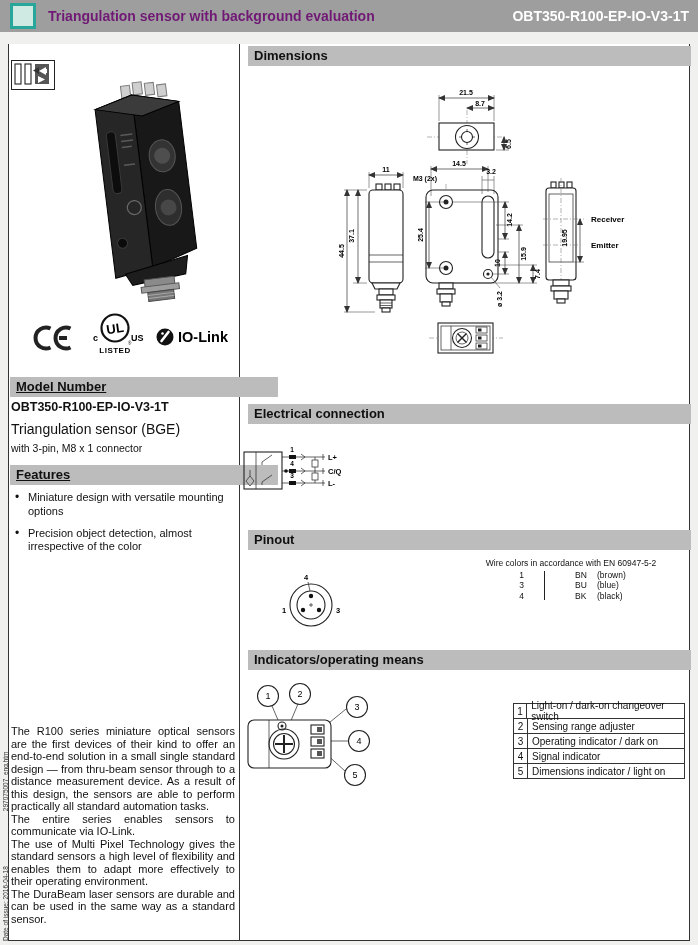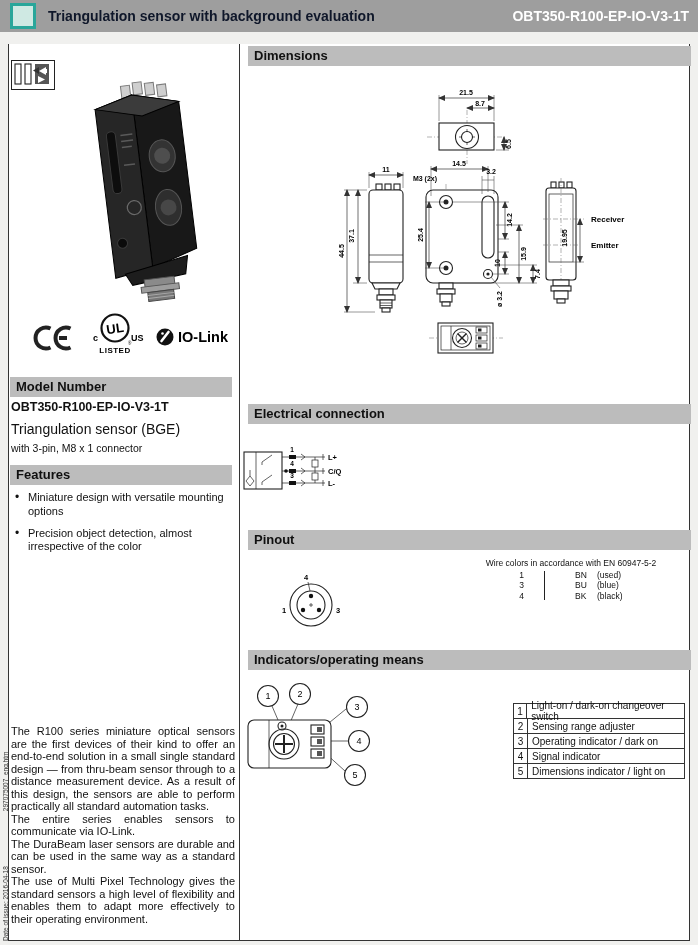--- a/index.html
+++ b/index.html
@@ -1,28 +1,28 @@
 <!DOCTYPE html>
 <html><head>
 <meta charset="utf-8">
 <style>
   *{box-sizing:border-box;margin:0;padding:0}
   body{font-family:"Liberation Sans",sans-serif;background:#d8d8d6;color:#111;}
   .page{position:relative;width:698px;height:945px;background:#f0f0ee;overflow:hidden;}
   .topbar{position:absolute;left:0;top:0;width:698px;height:32px;background:#9e9e9e;}
   .tealbox{position:absolute;left:10px;top:3px;width:26px;height:26px;background:#cfe9e3;border:3px solid #29a69a;}
-  .doc-title{position:absolute;left:48px;top:8px;font-size:14px;font-weight:bold;color:#0f172a;}
+  .doc-title{position:absolute;left:48px;top:8px;font-size:14px;font-weight:bold;color:#701a75;}
   .doc-model{position:absolute;right:9px;top:8px;font-size:14px;font-weight:bold;color:#fff;}
   .frame{position:absolute;left:8px;top:44px;width:682px;height:897px;background:#fff;
          border-left:1px solid #333;border-right:1px solid #333;border-bottom:1px solid #333;}
   .vdivider{position:absolute;left:230px;top:0;width:1px;height:897px;background:#333;}
   .lx{position:absolute;}
   .sec-h{position:absolute;background:#bcbcbc;color:#101010;font-size:13px;font-weight:bold;
          padding:2px 6px;height:20px;}
-  .sec-h.lcol{left:1px;width:222px;}
+  .sec-h.lcol{left:1px;width:268px;text-decoration:underline;}
   .sec-h.rcol{left:239px;width:443px;}
   .iconbox{position:absolute;left:2px;top:16px;width:44px;height:30px;background:#fff;border:1px solid #222;}
   .model-line{font-size:12.5px;font-weight:bold;}
   .sub1{font-size:14px;}
   .sub2{font-size:10.5px;}
   .features-list{list-style:none;font-size:11px;line-height:1.25;width:226px;}
   .features-list li{position:relative;padding-left:17px;margin-bottom:8px;white-space:pre-line;}
   .features-list li::before{content:"\2022";position:absolute;left:4px;top:-1px;font-size:12px;}
   .pinfo{width:224px;font-size:11px;line-height:1.14;text-align:justify;}
   .pinfo p{margin:0;}
@@ -145,22 +145,22 @@
 
     <div class="sec-h lcol" style="top:421px">Features</div>
     <ul class="lx features-list" style="left:2px;top:447px">
       <li>Miniature design with versatile mounting options</li>
       <li>Precision object detection, almost irrespective of the color</li>
     </ul>
 
     <div class="lx pinfo" style="left:2px;top:681px">
       <p>The R100 series miniature optical sensors are the first devices of their kind to offer an end-to-end solution in a small single standard design — from thru-beam sensor through to a distance measurement device. As a result of this design, the sensors are able to perform practically all standard automation tasks.</p>
       <p>The entire series enables sensors to communicate via IO-Link.</p>
+      <p>The use of Multi Pixel Technology gives the standard sensors a high level of flexibility and enables them to adapt more effectively to their operating environment.</p>
       <p>The DuraBeam laser sensors are durable and can be used in the same way as a standard sensor.</p>
-      <p>The use of Multi Pixel Technology gives the standard sensors a high level of flexibility and enables them to adapt more effectively to their operating environment.</p>
     </div>
 
     <div class="sec-h rcol" style="top:2px">Dimensions</div>
 
     <svg class="lx" style="left:330px;top:40px" width="360" height="300" viewBox="0 0 360 300">
       <defs>
         <marker id="ar" markerWidth="7" markerHeight="6" refX="6" refY="3" orient="auto-start-reverse" markerUnits="userSpaceOnUse">
           <path d="M0,0L7,3L0,6Z" fill="#333"></path>
         </marker>
       </defs>
@@ -341,21 +341,21 @@
       <text class="pint2" x="61" y="45">3</text>
     </svg>
 
     <div class="pnote">Wire colors in accordance with EN 60947-5-2</div>
 
     <div class="pintable">
       <div class="bar"></div>
       <div class="row">
         <span class="pin">1</span>
         <span class="code">BN</span>
-        <span class="color">(used)</span>
+        <span class="color">(brown)</span>
       </div>
       <div class="row">
         <span class="pin">3</span>
         <span class="code">BU</span>
         <span class="color">(blue)</span>
       </div>
       <div class="row">
         <span class="pin">4</span>
         <span class="code">BK</span>
         <span class="color">(black)</span>

